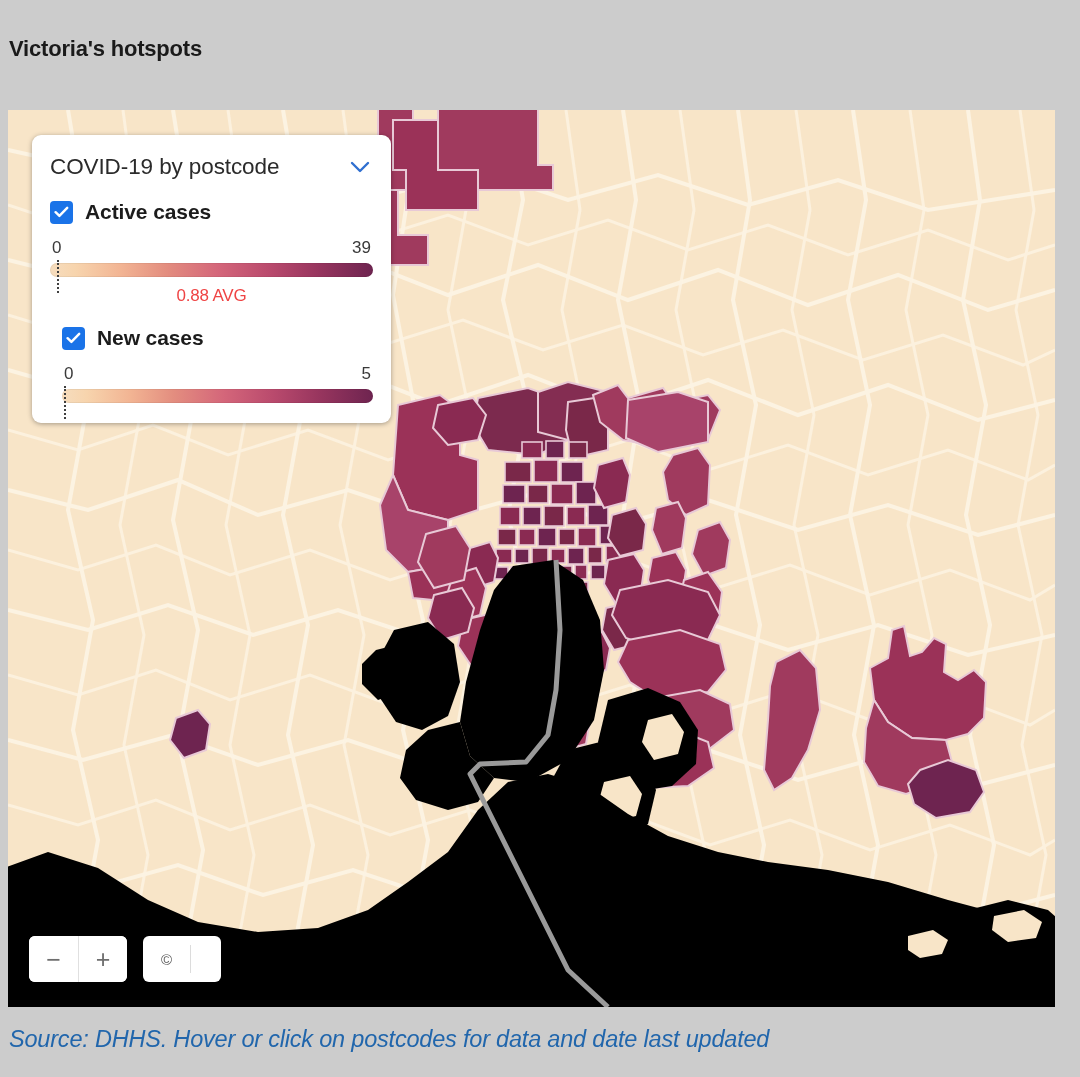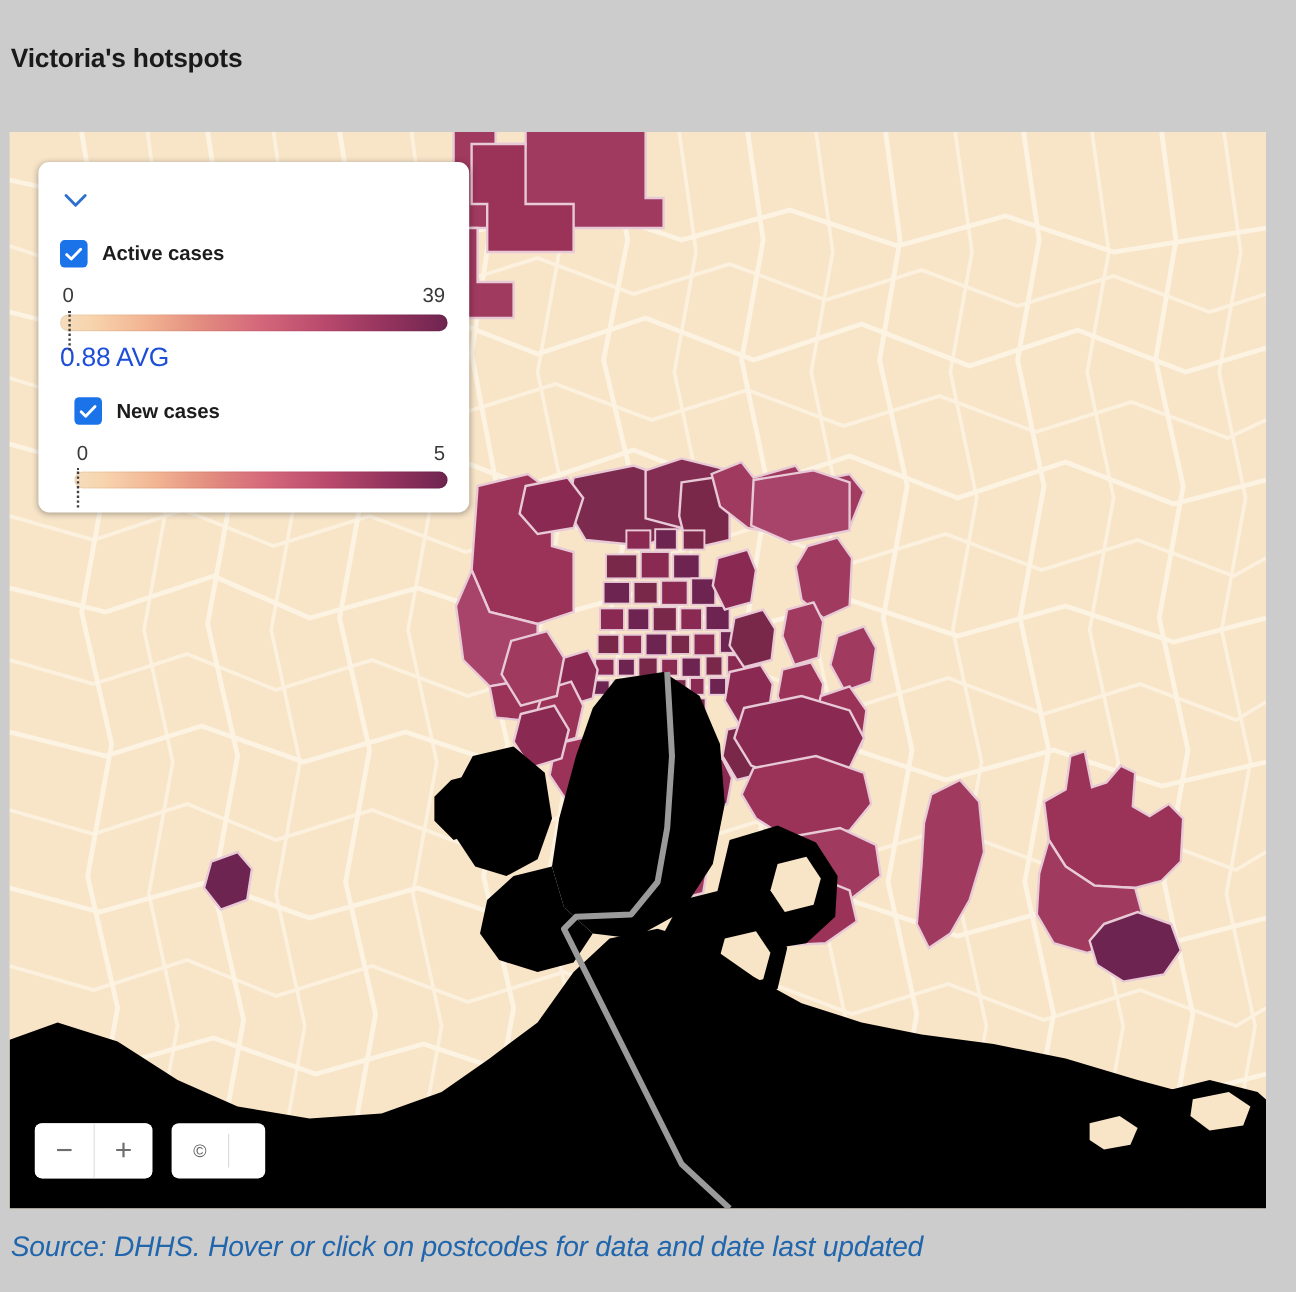--- a/index.html
+++ b/index.html
@@ -76,21 +76,21 @@
   .checkbox {
     width: 23px; height: 23px;
     border-radius: 4px;
     background: #1a73e8;
     display: flex; align-items: center; justify-content: center;
     cursor: pointer;
     flex: 0 0 auto;
   }
   .checkbox svg { display: block; }
   .layer-label {
-    font-size: 17px;
+    font-size: 21px;
     color: #1c1c1c;
     font-weight: 600;
     letter-spacing: -0.1px;
   }
 
   .scale-ends {
     display: flex;
     justify-content: space-between;
     font-size: 17px;
     color: #3a3a3a;
@@ -107,24 +107,25 @@
     box-shadow: inset 0 0 0 1px rgba(0,0,0,0.05);
   }
   .avg-marker {
     position: absolute;
     top: -3px;
     width: 2px;
     height: 33px;
     border-left: 2px dotted #3f3f3f;
   }
   .avg-label {
-    font-size: 22px;
-    color: #1d4ed8;
+    font-size: 17px;
+    color: #ef4444;
     margin-top: 9px;
     letter-spacing: -0.2px;
+    text-align: center;
   }
 
   
   .zoom-controls {
     position: absolute;
     left: 21px; bottom: 25px;
     display: flex;
     background: #ffffff;
     border-radius: 6px;
     box-shadow: 0 1px 4px rgba(0,0,0,0.3);
@@ -356,20 +357,21 @@
         <g stroke="#9a9a9a" stroke-width="5" fill="none" stroke-linejoin="round">
           <path d="M548,450 L552,520 L548,580 L540,625 L518,652 L472,654 L462,664 L510,760 L560,860 L600,897"></path>
         </g>
       </g>
     </svg>
   </div>
 
   <div class="legend-panel">
 
     <div class="legend-header">
+      <div class="legend-title">COVID-19 by postcode</div>
       <button class="chevron-btn" aria-label="collapse">
         <svg width="20" height="13" viewBox="0 0 20 13" fill="none">
           <path d="M2 2 L10 10 L18 2" stroke="#2f6fd0" stroke-width="2.4" stroke-linecap="round" stroke-linejoin="round"></path>
         </svg>
       </button>
     </div>
 
     <div class="layer-block">
       <div class="layer-row">
         <span class="checkbox">

